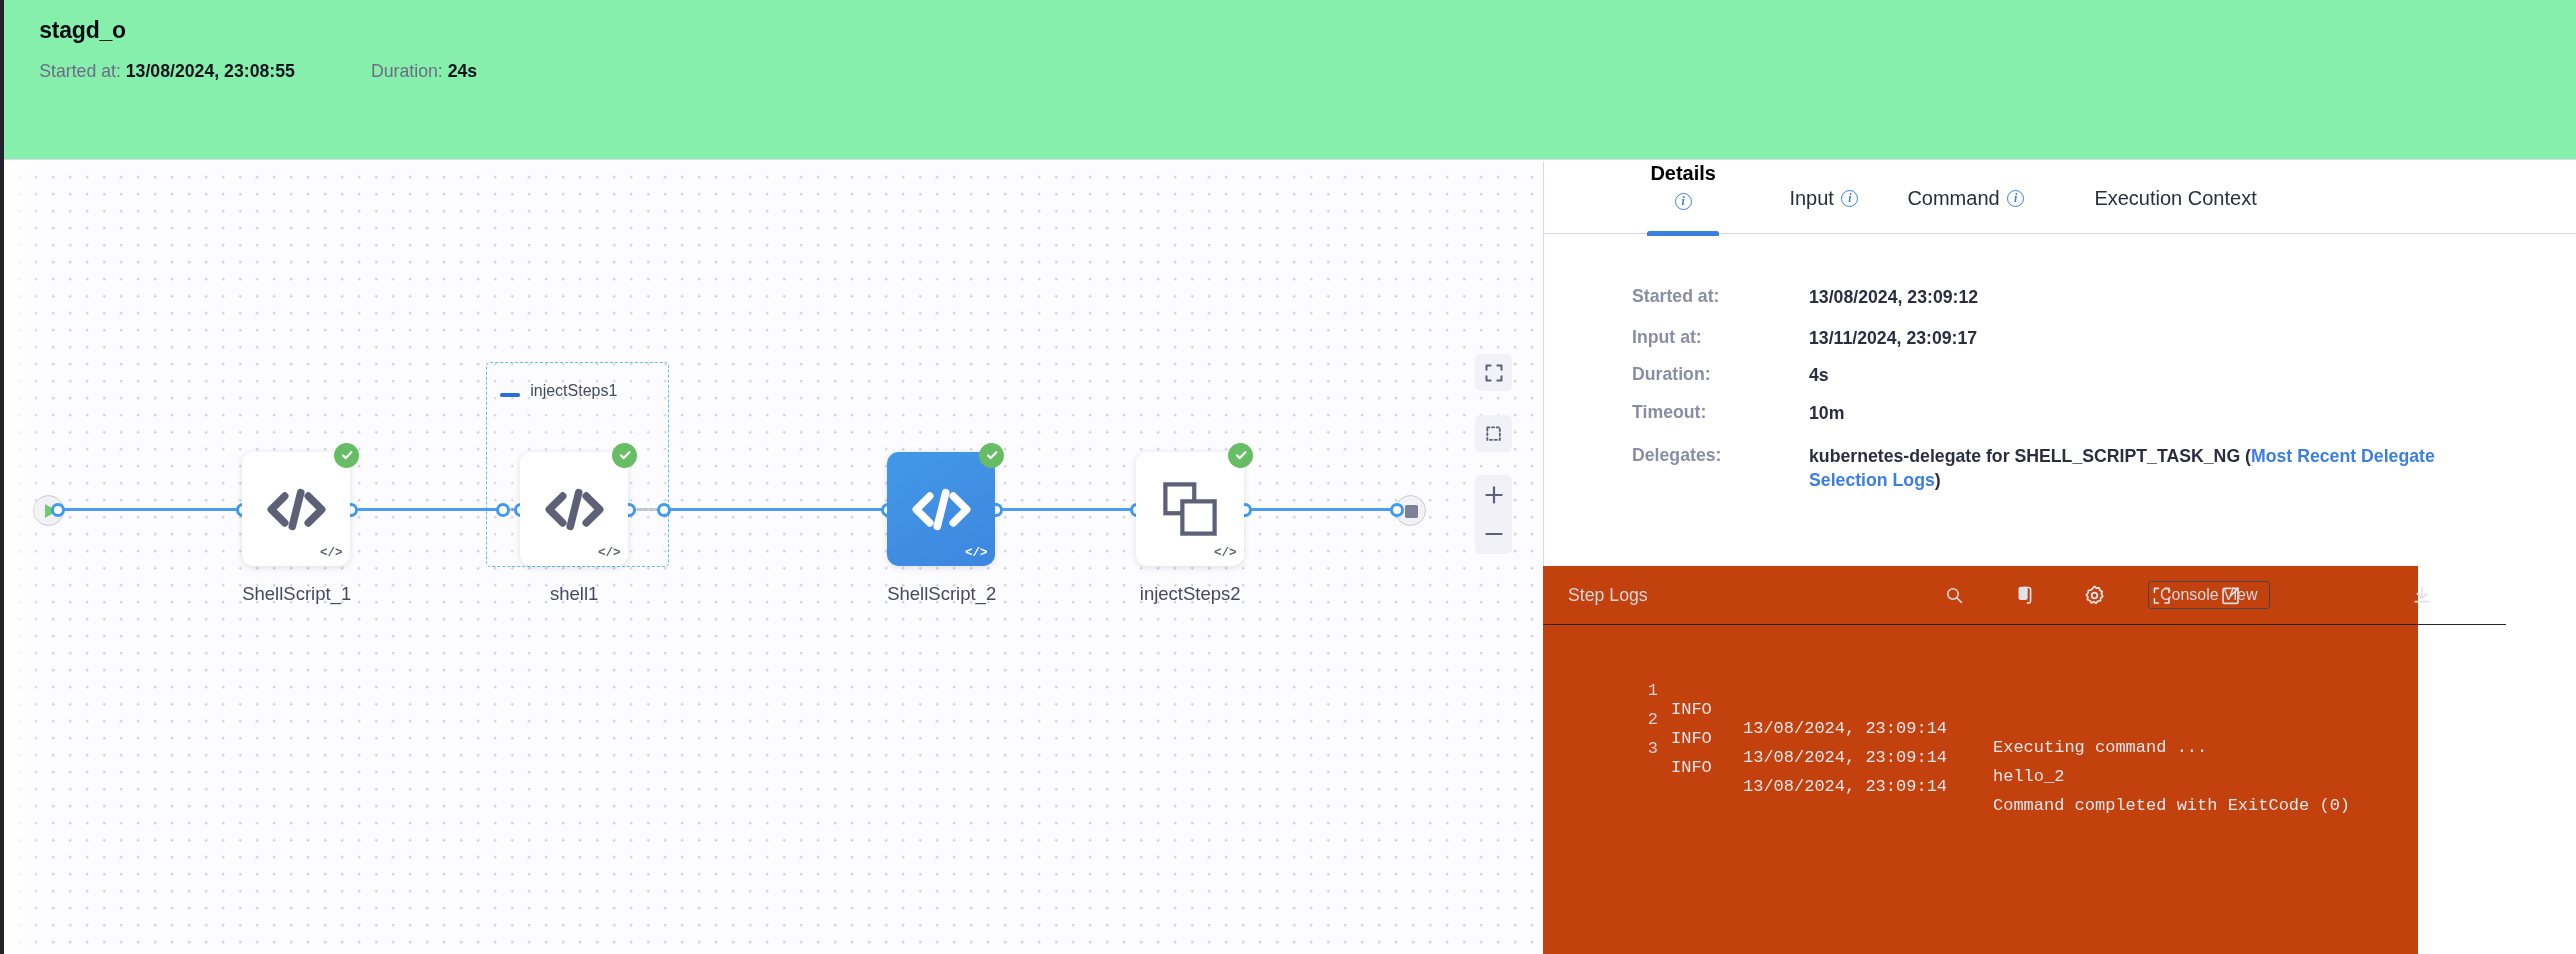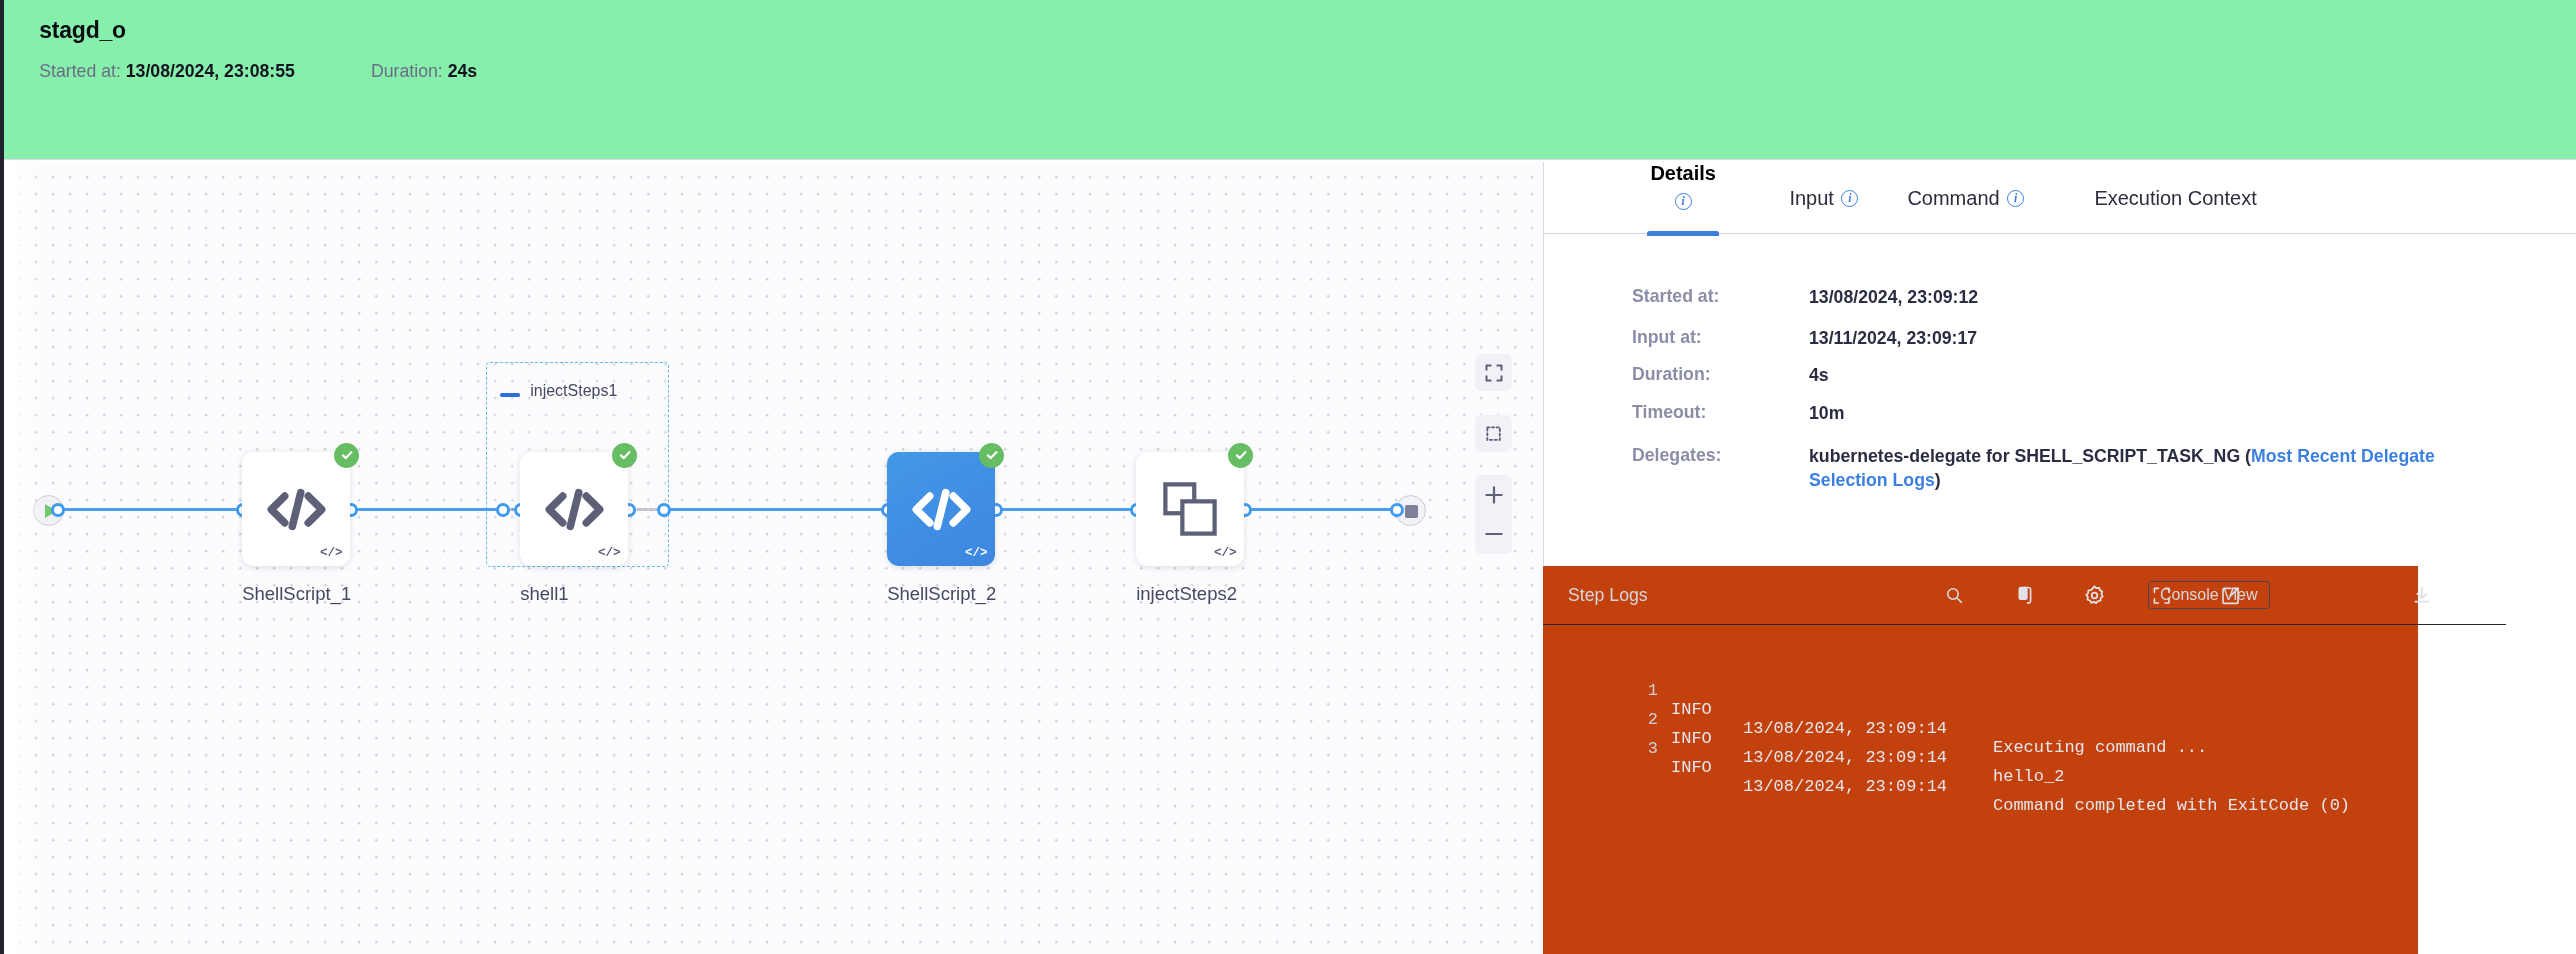--- a/index.html
+++ b/index.html
@@ -104,21 +104,21 @@
   .node.selected .node-corner { color: #ffffff; }
   .badge-ok {
     position: absolute; right: -9.3px; top: -9.3px;
     width: 25px; height: 25px; border-radius: 50%;
     background: #66bd63;
     display: flex; align-items: center; justify-content: center;
   }
   .badge-ok svg { display: block; }
   .node-label {
     position: absolute; top: 421px;
-    font-size: 18.5px; color: #454861; 
+    font-size: 18.5px; color: #454861; text-align: center;
     white-space: nowrap;
   }
 
   
   #group-injectsteps1 {
     position: absolute; left: 482px; top: 200px;
     width: 183px; height: 205px;
     border: 1.7px dashed #61b9f0; border-radius: 4.2px;
     background: rgba(255,255,255,0.18);
   }

